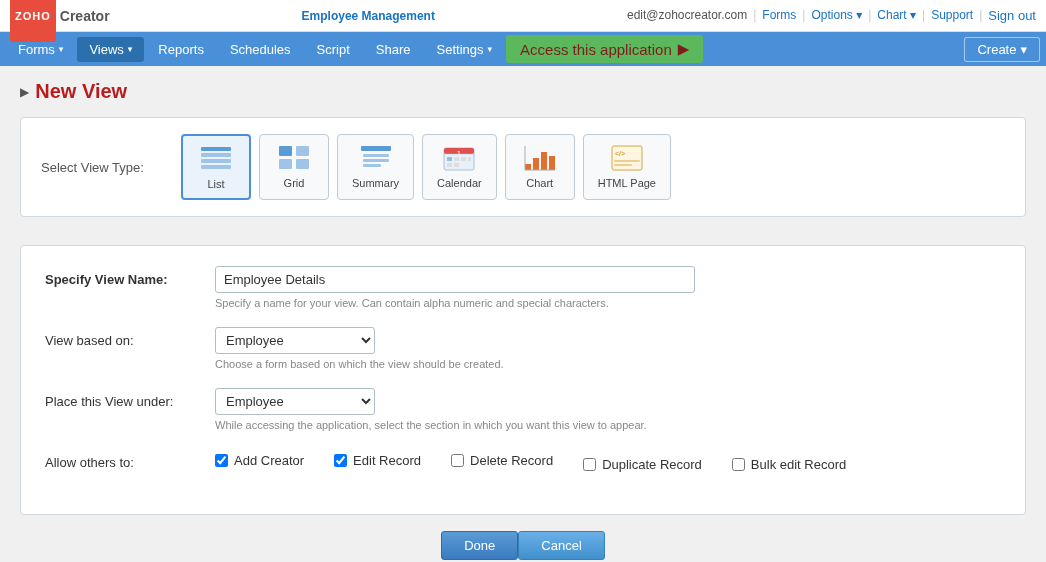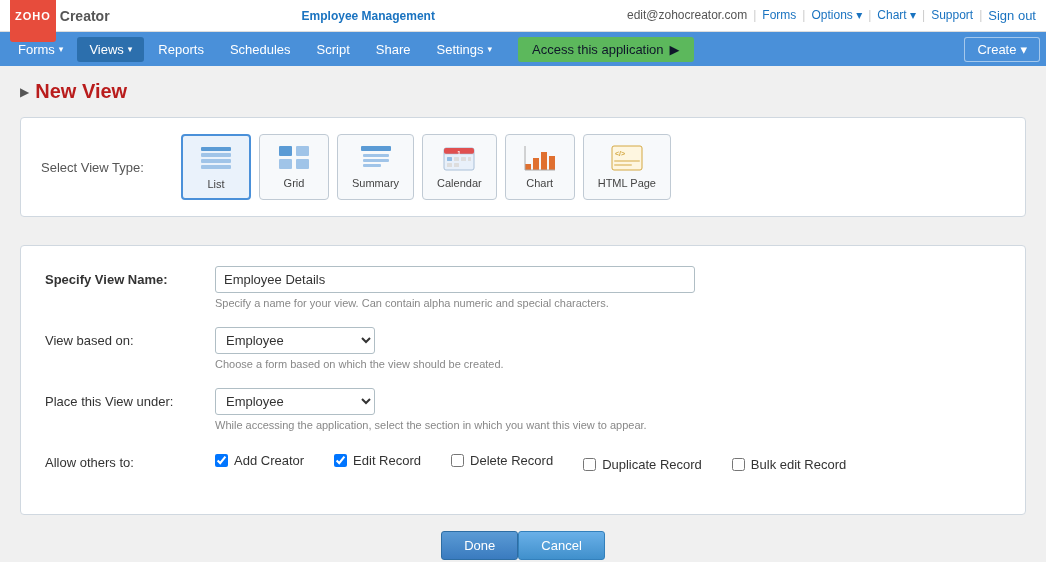--- a/index.html
+++ b/index.html
@@ -54,27 +54,27 @@
       display: flex;
       align-items: center;
       gap: 4px;
       text-decoration: none;
     }
     .nav-btn.active { background: #2c6fad; }
     .nav-btn .arrow { font-size: 9px; }
 
     .nav-access-btn {
       background: #5cb85c;
-      color: #0f172a;
+      color: #7f1d1d;
       padding: 5px 14px;
       border-radius: 3px;
-      font-size: 13px;
+      font-size: 15px;
       cursor: pointer;
       display: flex; align-items: center; gap: 6px;
-      margin-left: 12px;
+      margin-left: 0;
     }
 
     .nav-create-btn {
       background: #4a90d9;
       border: 1px solid rgba(255,255,255,0.5);
       color: #fff;
       padding: 4px 12px;
       border-radius: 3px;
       font-size: 13px;
       cursor: pointer;

